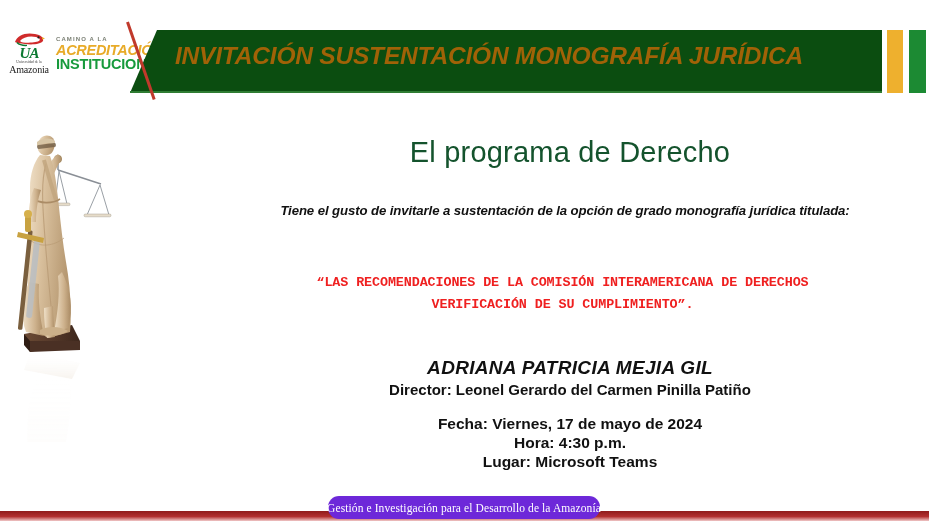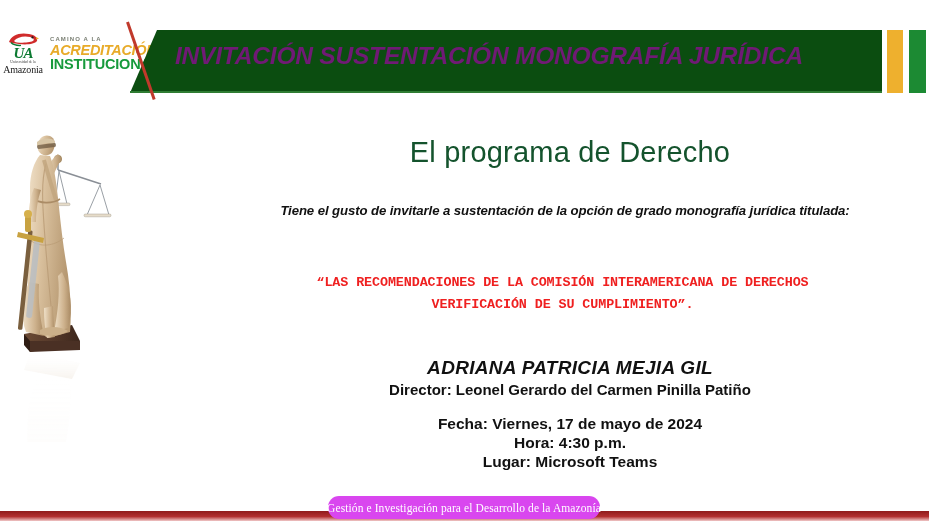--- a/index.html
+++ b/index.html
@@ -18,21 +18,21 @@
 
   
   #header {
     position: absolute;
     left: 0; top: 0;
     width: 929px;
     height: 100px;
   }
   .logo-block {
     position: absolute;
-    left: 2px;
+    left: 8px;
     top: 32px;
     display: flex;
     align-items: center;
     gap: 6px;
   }
   .shield {
     position: relative;
     width: 42px;
     height: 46px;
     display: flex;
@@ -118,21 +118,21 @@
     background: #2f7d33;
   }
   .banner-title {
     position: absolute;
     left: 175px;
     top: 42px;
     width: 690px;
     font-size: 24.5px;
     font-weight: bold;
     font-style: italic;
-    color: #701a75;
+    color: #a16207;
     letter-spacing: -0.2px;
     white-space: nowrap;
   }
   .diag-red {
     position: absolute;
     left: 126px;
     top: 22px;
     width: 3px;
     height: 82px;
     background: #c0392b;
@@ -243,21 +243,21 @@
     width: 929px;
     height: 10px;
     background: linear-gradient(to bottom, #8f1b1b, #b23030 55%, #f0c8c8);
   }
   .footer-pill {
     position: absolute;
     left: 328px;
     bottom: 2px;
     width: 272px;
     height: 23px;
-    background: #d946ef;
+    background: #6d28d9;
     border-radius: 11px;
     display: flex;
     align-items: center;
     justify-content: center;
   }
   .footer-pill span {
     font-family: "Liberation Serif", serif;
     font-size: 11.5px;
     color: #ffffff;
     letter-spacing: 0.1px;

